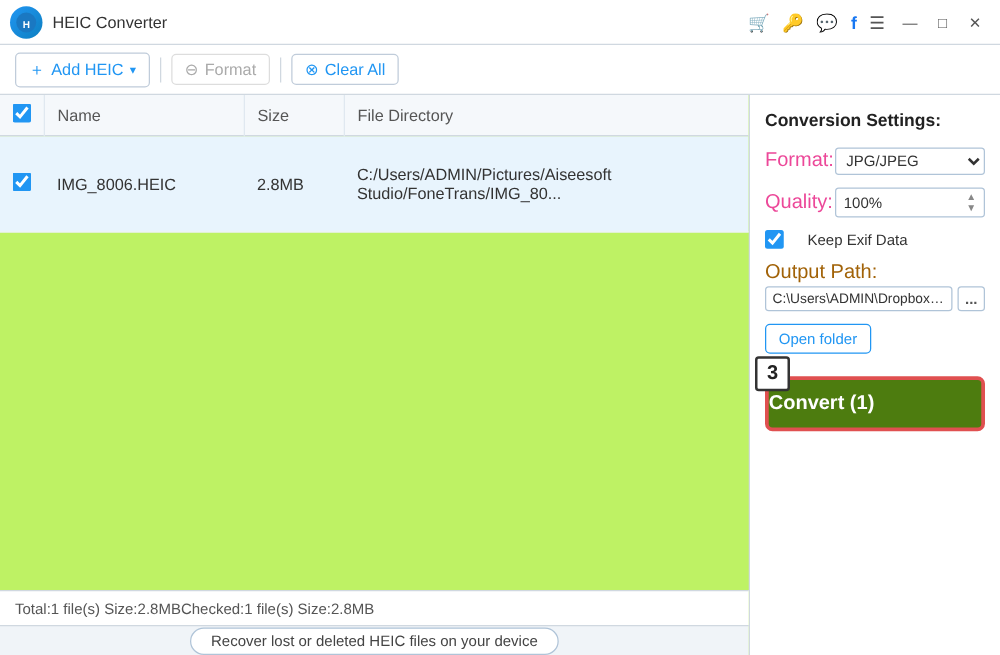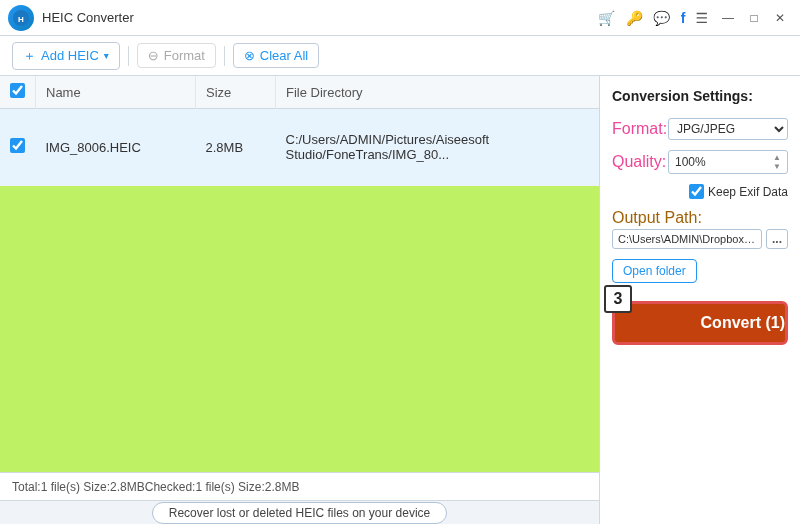--- a/index.html
+++ b/index.html
@@ -237,22 +237,21 @@
     }
     .quality-arrows {
       display: flex;
       flex-direction: column;
       font-size: 8px;
       color: #888;
     }
     .keep-exif-row {
       display: flex;
       align-items: center;
-      gap: 4px;
-      justify-content: flex-end;
+      gap: 19px;
     }
     .keep-exif-label {
       font-size: 12px;
       color: #333;
     }
     .output-path-label {
       font-size: 16px;
       color: #a16207;
       margin-bottom: 2px;
     }
@@ -313,30 +312,30 @@
       background: white;
       display: flex;
       align-items: center;
       justify-content: center;
       font-size: 16px;
       font-weight: bold;
       color: #222;
       z-index: 10;
     }
     .convert-btn {
-      background: #c2410c;
+      background: #4d7c0f;
       color: white;
       border: 3px solid #e05050;
       border-radius: 6px;
       padding: 10px 0;
       width: 100%;
       font-size: 16px;
       font-weight: bold;
       cursor: pointer;
-      text-align: right;
+      text-align: left;
     }
   </style>
 </head>
 <body>
 
 <div class="title-bar">
   <div class="title-bar-logo">
     <svg width="18" height="18" viewBox="0 0 18 18">
       <circle cx="9" cy="9" r="8" fill="#1a78c2"></circle>
       <text x="9" y="13" text-anchor="middle" fill="white" font-size="8" font-weight="bold">H</text>

